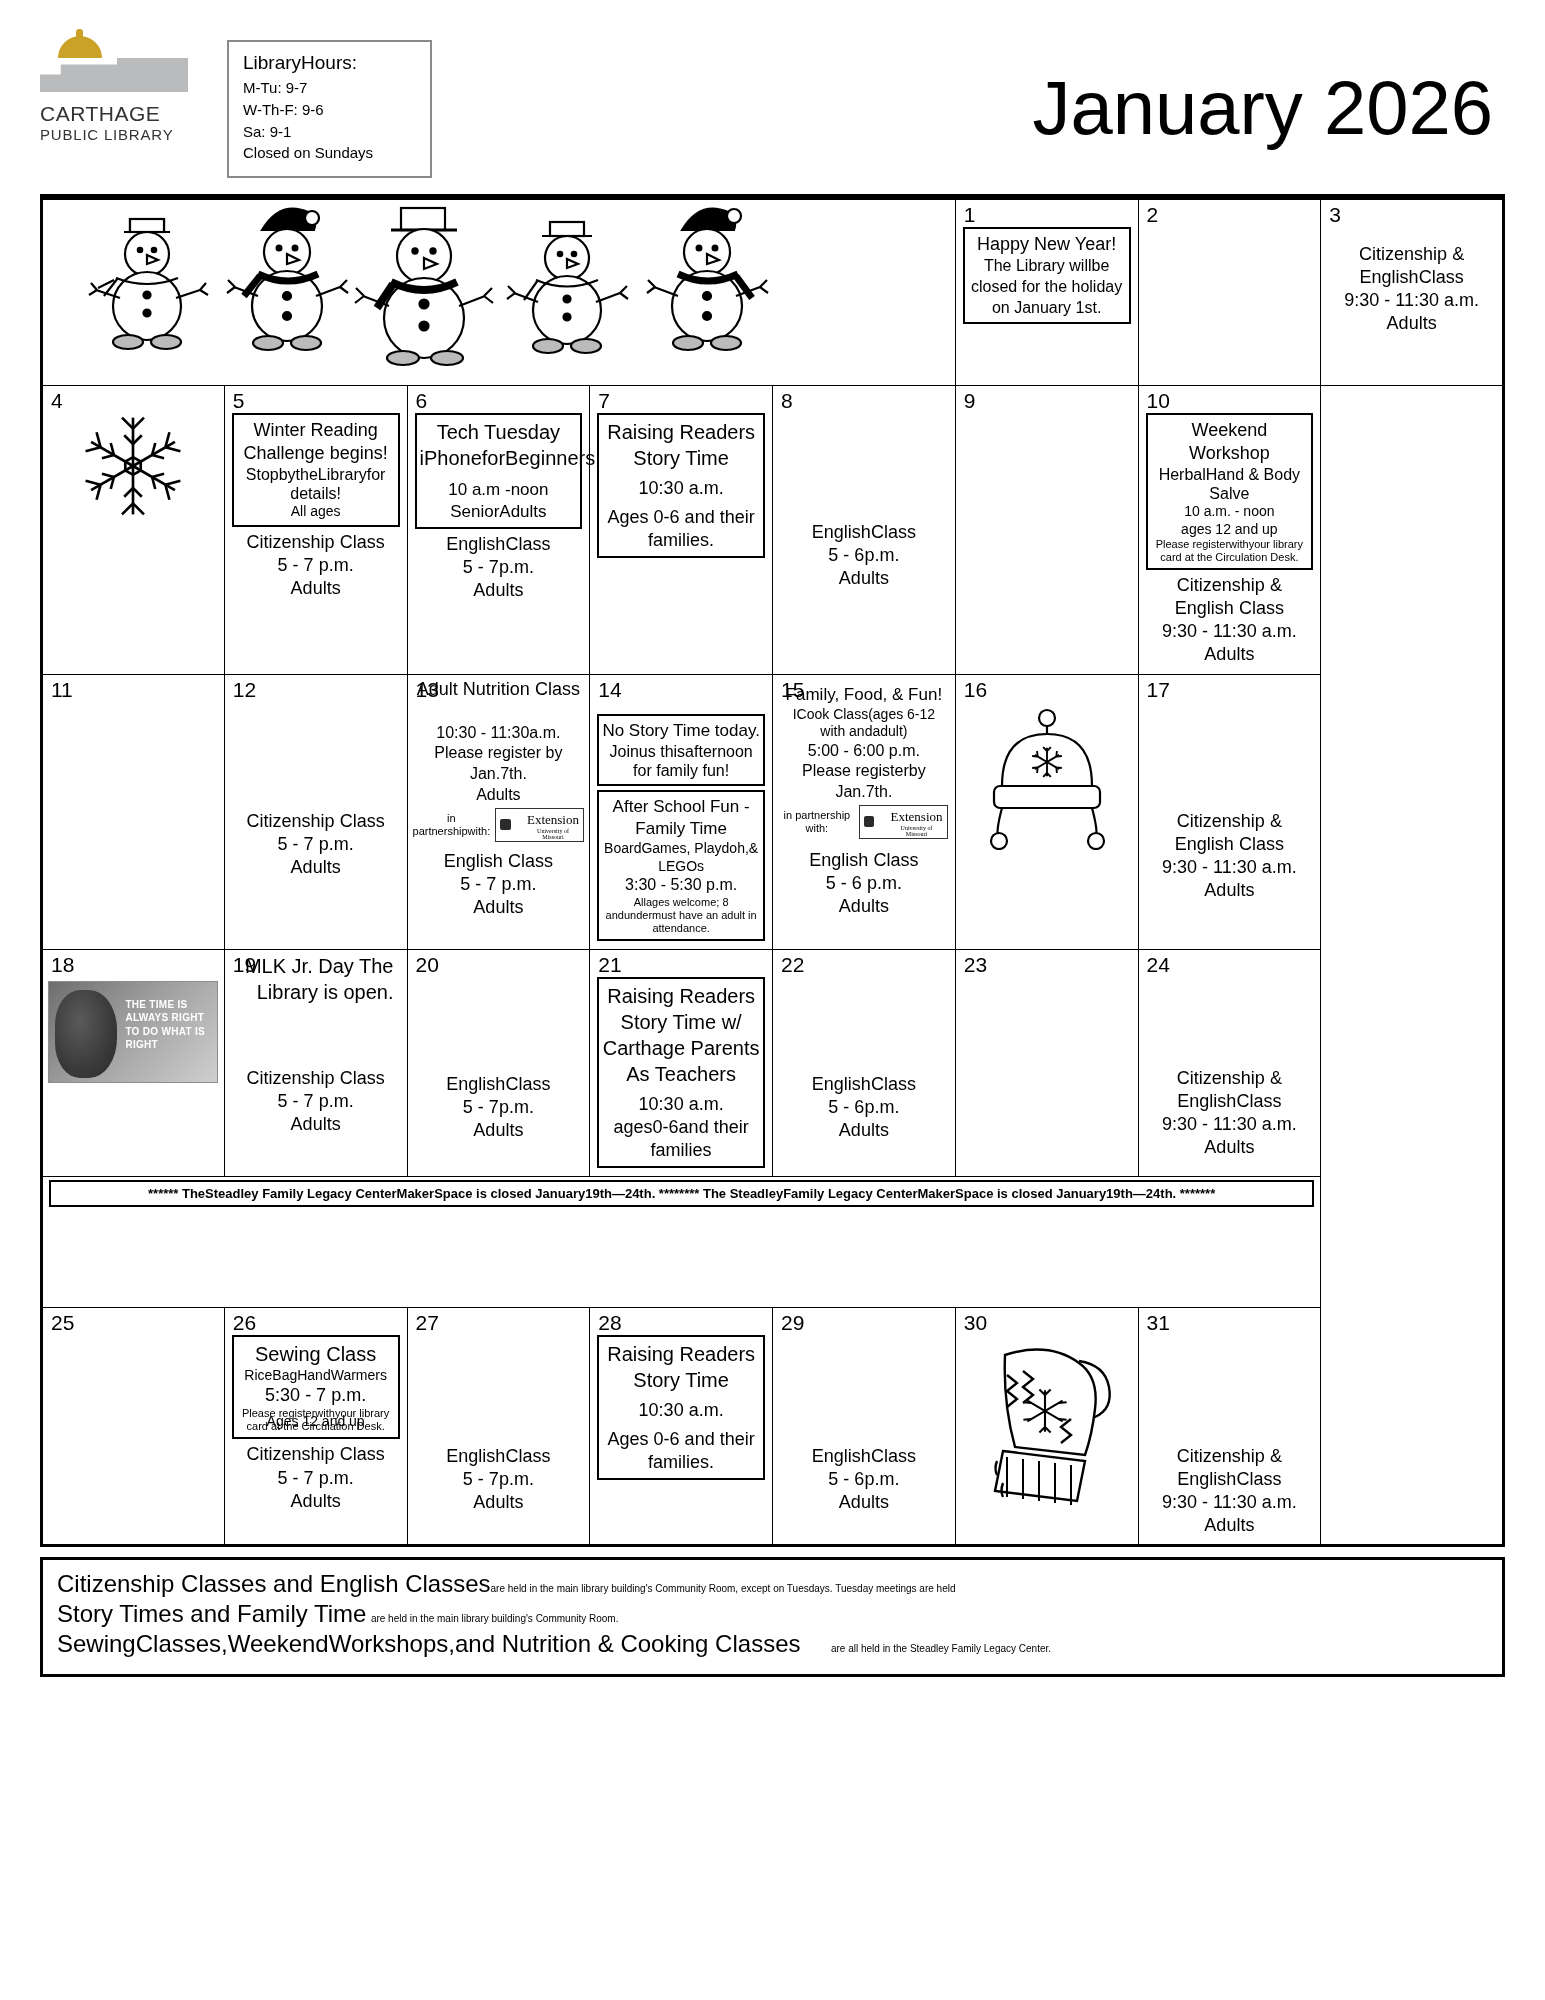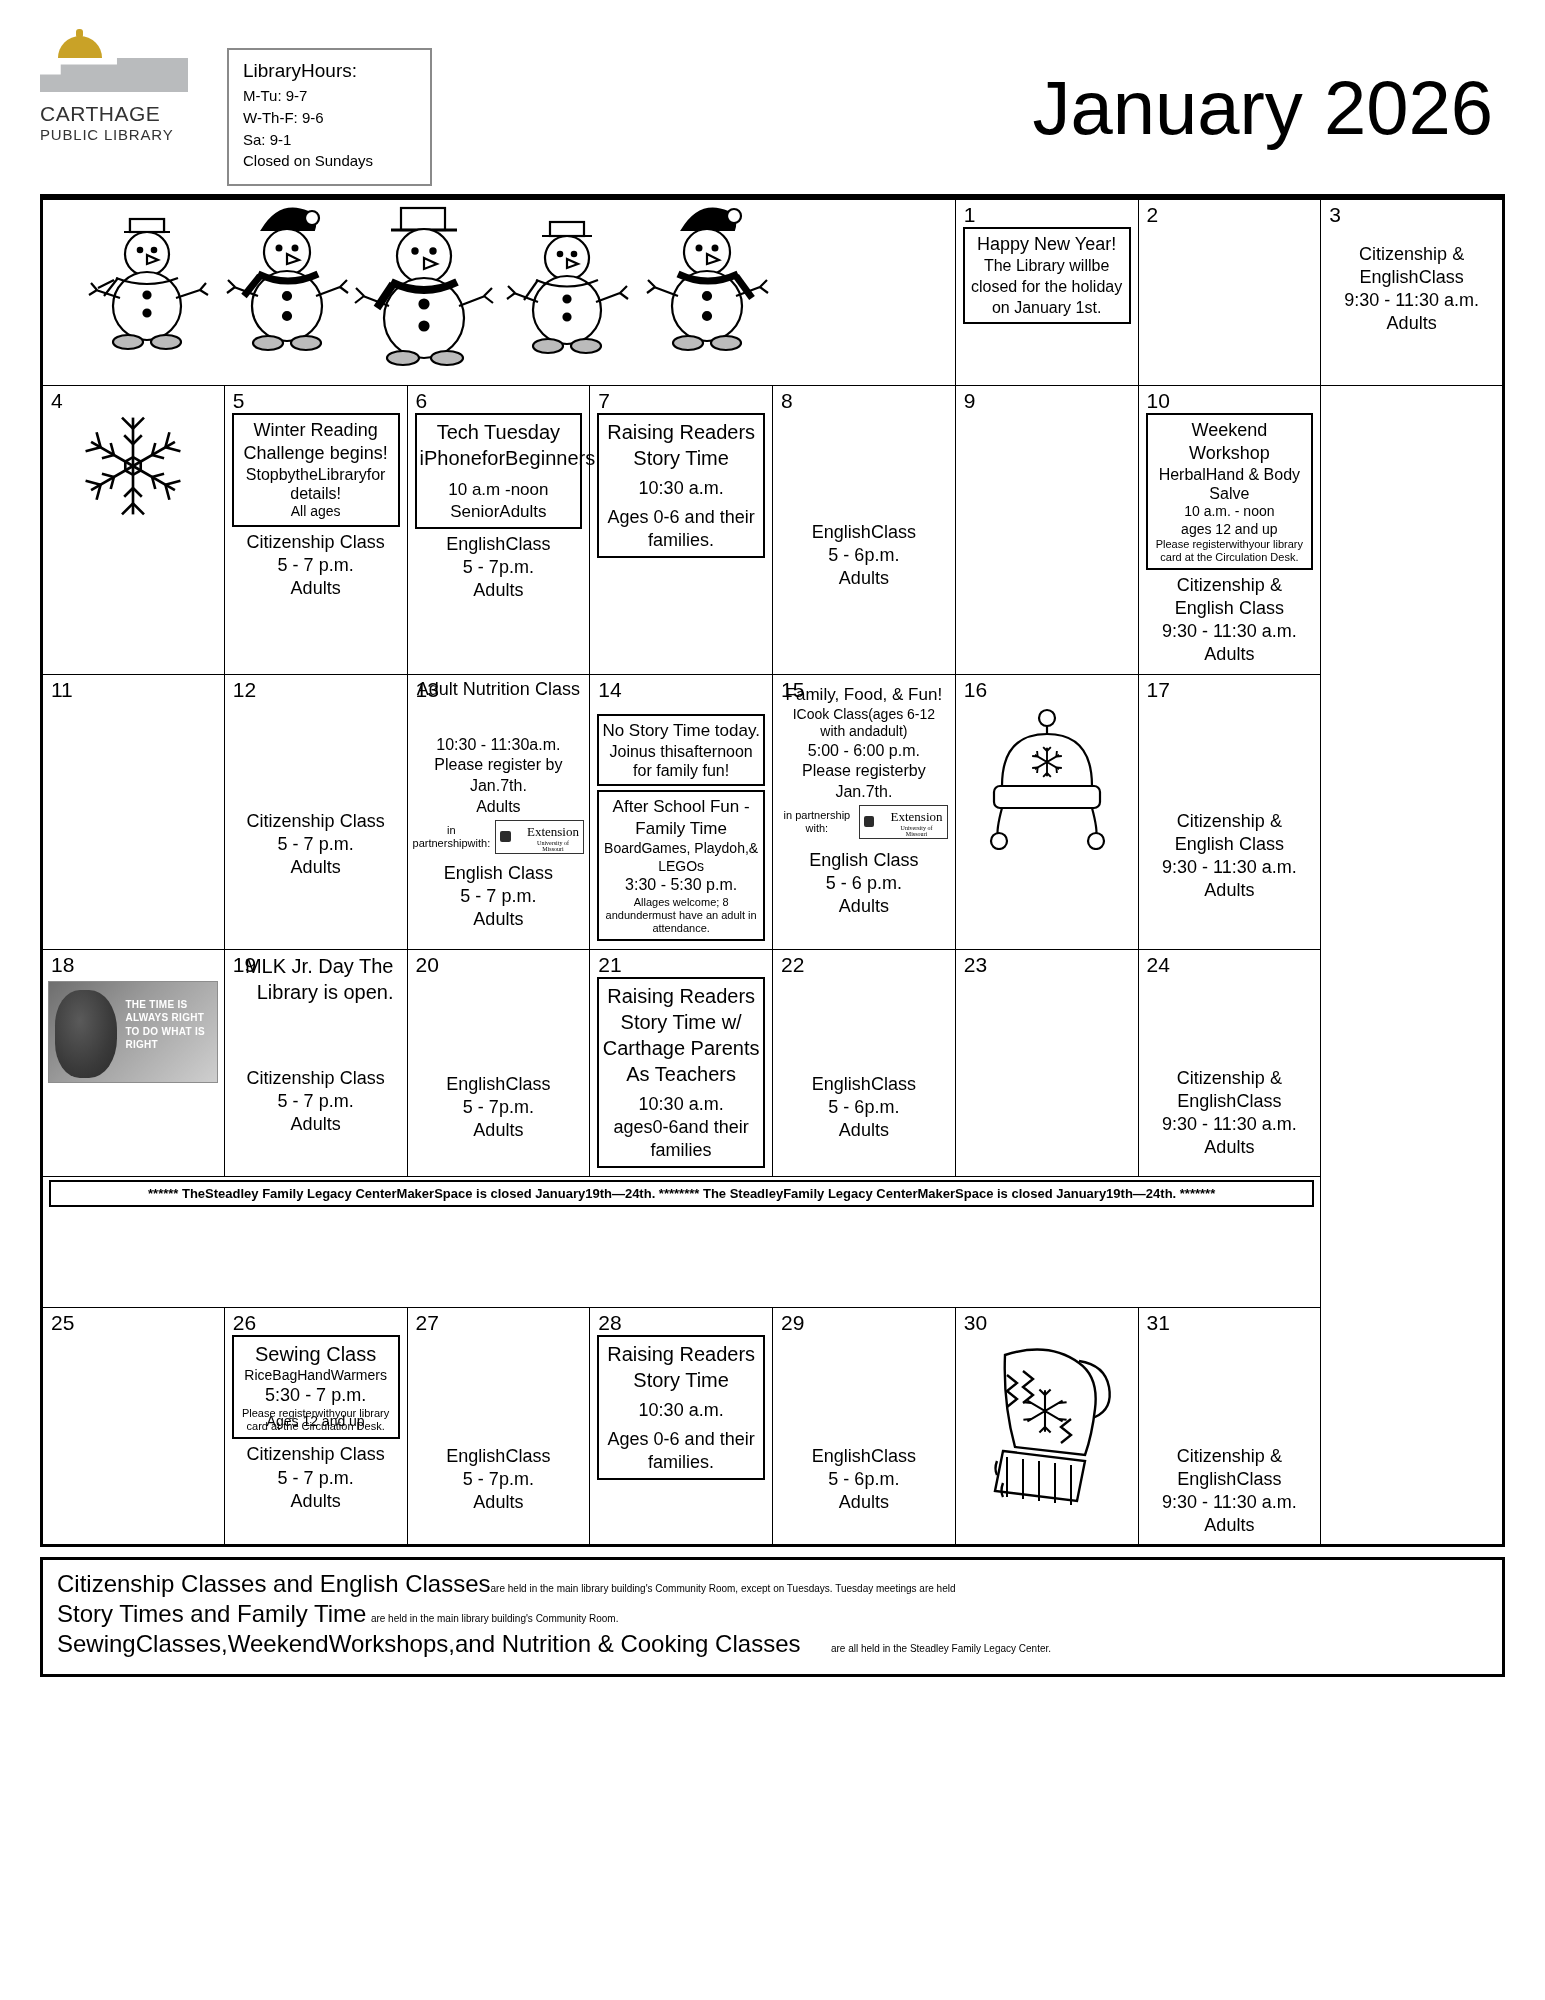--- a/index.html
+++ b/index.html
@@ -82,21 +82,21 @@
   }
   .logo-sub {
     font-size: 15px;
     letter-spacing: 0.8px;
     color: #333;
   }
   .hours-box {
     border: 2px solid #8a8a8a;
     padding: 10px 14px 12px 14px;
     margin-left: 22px;
-    margin-top: 20px;
+    margin-top: 12px;
     width: 205px;
     box-sizing: border-box;
   }
   .hours-title {
     font-size: 19px;
     margin-bottom: 3px;
   }
   .hours-line {
     font-size: 15px;
     line-height: 1.45;
@@ -513,21 +513,21 @@
 5 - 7 p.m.
 Adults</div>
         </div>
       </td>
 
       <td>
         <div class="daynum">13</div>
         <div class="cellbody">
           <div class="ev-plain" style="margin-top:-22px">
             <div class="t18">Adult Nutrition Class</div>
-            <div class="t16" style="margin-top:34px">10:30 - 11:30a.m.</div>
+            <div class="t16" style="margin-top:22px">10:30 - 11:30a.m.</div>
             <div class="t16">Please register by Jan.7th.</div>
             <div class="t16">Adults</div>
             <div class="ext-row">
               <span class="t11">in partnershipwith:</span>
               <span class="ext-logo">
                 <span class="ext-seal"></span>
                 <span>
                   <span class="ext-word">Extension</span>
                   <span class="ext-sub">University of Missouri</span>
                 </span>

